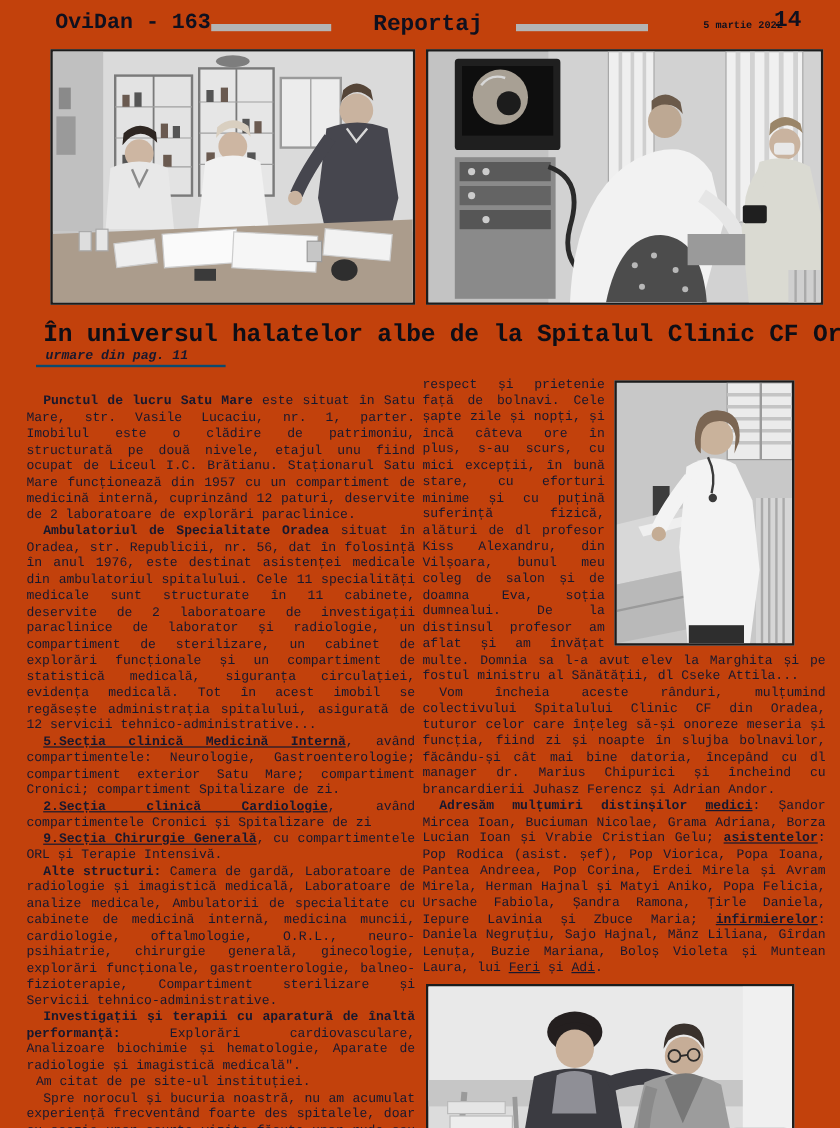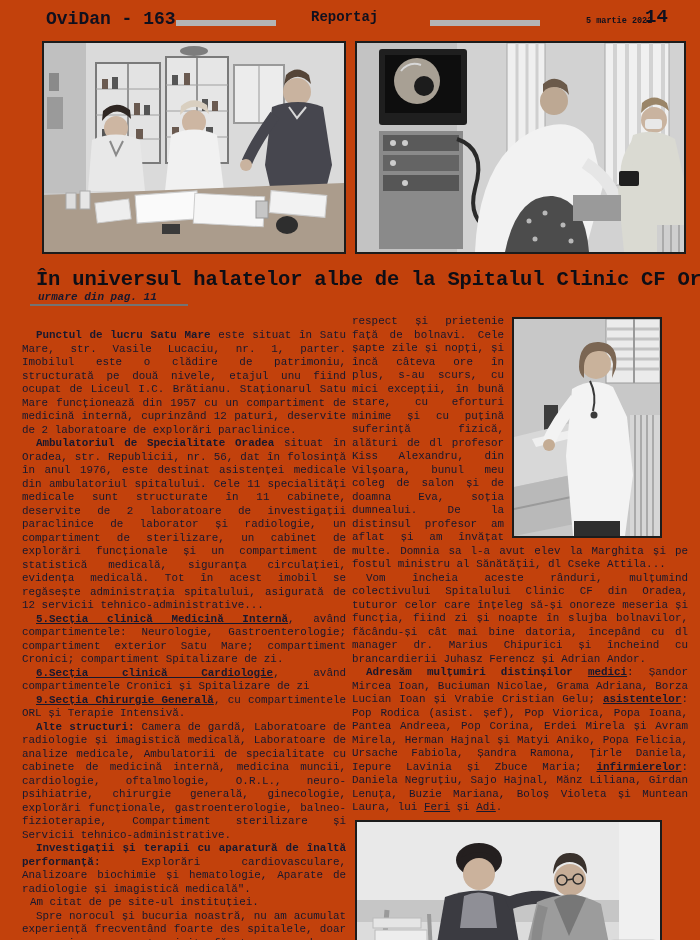--- a/index.html
+++ b/index.html
@@ -2,39 +2,39 @@
 <html><head>
 <meta charset="utf-8">
 <style>
   html,body{margin:0;padding:0;background:#ffffff;}
   .page{
     position:relative;width:700px;height:940px;background:#c2410c;
     font-family:Liberation Mono, monospace;color:#18182e;overflow:hidden;
   }
   
   .brand{position:absolute;left:46px;top:9px;font-size:18px;font-weight:bold;color:#10101e;}
-  .section-title{position:absolute;left:311px;top:9px;font-size:14px;font-weight:bold;color:#10101e;}
+  .section-title{position:absolute;left:311px;top:9px;font-size:19px;font-weight:bold;color:#10101e;}
   .hbar{position:absolute;top:20px;height:6px;background:#b4b4b4;}
   .hbar.b1{left:176px;width:100px;}
   .hbar.b2{left:430px;width:110px;}
   .issue-date{position:absolute;left:586px;top:16px;font-size:8.5px;font-weight:bold;color:#10101e;}
   .pagenum{position:absolute;left:645px;top:6px;font-size:19px;font-weight:bold;color:#10101e;}
   
   .photo{position:absolute;border:2px solid #1c1c1c;box-sizing:border-box;background:#c9c9c9;margin:0;padding:0;}
   .photo svg{display:block;width:100%;height:100%;}
   .ph-staff{left:42px;top:41px;width:304px;height:213px;}
   .ph-endo{left:355px;top:41px;width:331px;height:213px;}
   .ph-mid{float:right;width:150px;height:221px;margin:2px 26px 4px 8px;border:2px solid #1c1c1c;box-sizing:border-box;background:#c9c9c9;}
   .ph-bottom{width:307px;height:227px;margin:5px 0 0 3px;border:2px solid #1c1c1c;box-sizing:border-box;background:#c9c9c9;}
   .ph-mid svg,.ph-bottom svg{display:block;width:100%;height:100%;}
   
   .headline{position:absolute;left:24px;top:256px;width:670px;margin:12px;
     font-size:20.5px;font-weight:bold;color:#0e0e16;white-space:nowrap;letter-spacing:-0.2px;}
   .continuation{position:absolute;left:30px;top:291px;width:150px;
-    font-size:11px;font-weight:bold;font-style:italic;border-bottom:2px solid #737373;padding:0 0 1px 8px;}
+    font-size:11px;font-weight:bold;font-style:italic;border-bottom:2px solid #0c4a6e;padding:0 0 1px 8px;}
   
   .col{position:absolute;text-align:justify;font-size:10.9px;line-height:13.5px;color:#18182e;margin-top:24px;}
   .col-left{left:22px;top:305px;width:324px;}
   .col-right{left:352px;top:291px;width:336px;}
   .col p{margin:0;text-indent:14px;}
   .col p.noindent{text-indent:0;}
   .col p.small-indent{text-indent:8px;}
   .lead{font-weight:bold;}
   .lead-u{font-weight:bold;text-decoration:underline;}
   .u{text-decoration:underline;}
@@ -196,21 +196,21 @@
     </svg>
   </figure>
 
   <h1 class="headline">În universul halatelor albe de la Spitalul Clinic CF Oradea</h1>
   <div class="continuation">urmare din pag. 11</div>
 
   <section class="col col-left">
     <p><span class="lead">Punctul de lucru Satu Mare</span><span> este situat în Satu Mare, str. Vasile Lucaciu, nr. 1, parter. Imobilul este o clădire de patrimoniu, structurată pe două nivele, etajul unu fiind ocupat de Liceul I.C. Brătianu. Staționarul Satu Mare funcționează din 1957 cu un compartiment de medicină internă, cuprinzând 12 paturi, deservite de 2 laboratoare de explorări paraclinice.</span></p>
     <p><span class="lead">Ambulatoriul de Specialitate Oradea</span><span> situat în Oradea, str. Republicii, nr. 56, dat în folosință în anul 1976, este destinat asistenței medicale din ambulatoriul spitalului. Cele 11 specialități medicale sunt structurate în 11 cabinete, deservite de 2 laboratoare de investigații paraclinice de laborator și radiologie, un compartiment de sterilizare, un cabinet de explorări funcționale și un compartiment de statistică medicală, siguranța circulației, evidența medicală. Tot în acest imobil se regăsește administrația spitalului, asigurată de 12 servicii tehnico-administrative...</span></p>
     <p><span class="lead-u">5.Secția clinică Medicină Internă</span><span>, având compartimentele: Neurologie, Gastroenterologie; compartiment exterior Satu Mare; compartiment Cronici; compartiment Spitalizare de zi.</span></p>
-    <p><span class="lead-u">6.Secția clinică Cardiologie</span><span>, având compartimentele Cronici și  Spitalizare de zi</span></p>
+    <p><span class="lead-u">2.Secția clinică Cardiologie</span><span>, având compartimentele Cronici și  Spitalizare de zi</span></p>
     <p><span class="lead-u">9.Secția Chirurgie Generală</span><span>, cu compartimentele ORL și Terapie Intensivă.</span></p>
     <p><span class="lead">Alte structuri:</span><span> Camera de gardă, Laboratoare de radiologie și imagistică medicală, Laboratoare de analize medicale, Ambulatorii de specialitate cu cabinete de medicină internă, medicina muncii, cardiologie, oftalmologie, O.R.L., neuro-psihiatrie, chirurgie generală, ginecologie, explorări funcționale, gastroenterologie, balneo-fizioterapie, Compartiment sterilizare și Servicii tehnico-administrative.</span></p>
     <p><span class="lead">Investigații și terapii cu aparatură de înaltă performanță:</span><span> Explorări cardiovasculare, Analizoare biochimie și hematologie, Aparate de radiologie și imagistică medicală".</span></p>
     <p class="small-indent">Am citat de pe site-ul instituției.</p>
     <p>Spre norocul și bucuria noastră, nu am acumulat experiență frecventând foarte des spitalele, doar cu ocazia unor scurte vizite făcute unor rude sau prieteni. Așa că până luni, de mai bine de 20 de ani (de la cealaltă operație de hernie), nu ne-am mai petrecut zile și nopți prin spital. Săptămâna trecută, am realizat cât de importantă este resursa umană într-un spital, pe lângă dotarea cu tehnică, aparatură și medicamentație. Ce înseamnă să ai parte de serviciile de calitate ale unui colectiv de medici, asistente și infirmiere, care înțeleg să-și facă meseria cu știință, responsabilitate și dăruire, cu mult</p>
   </section>
 
   <section class="col col-right">
     <figure class="ph-mid" aria-label="Doctoriță în halat alb lucrând la un aparat medical">
       <svg viewBox="0 0 146 217" preserveAspectRatio="none">

